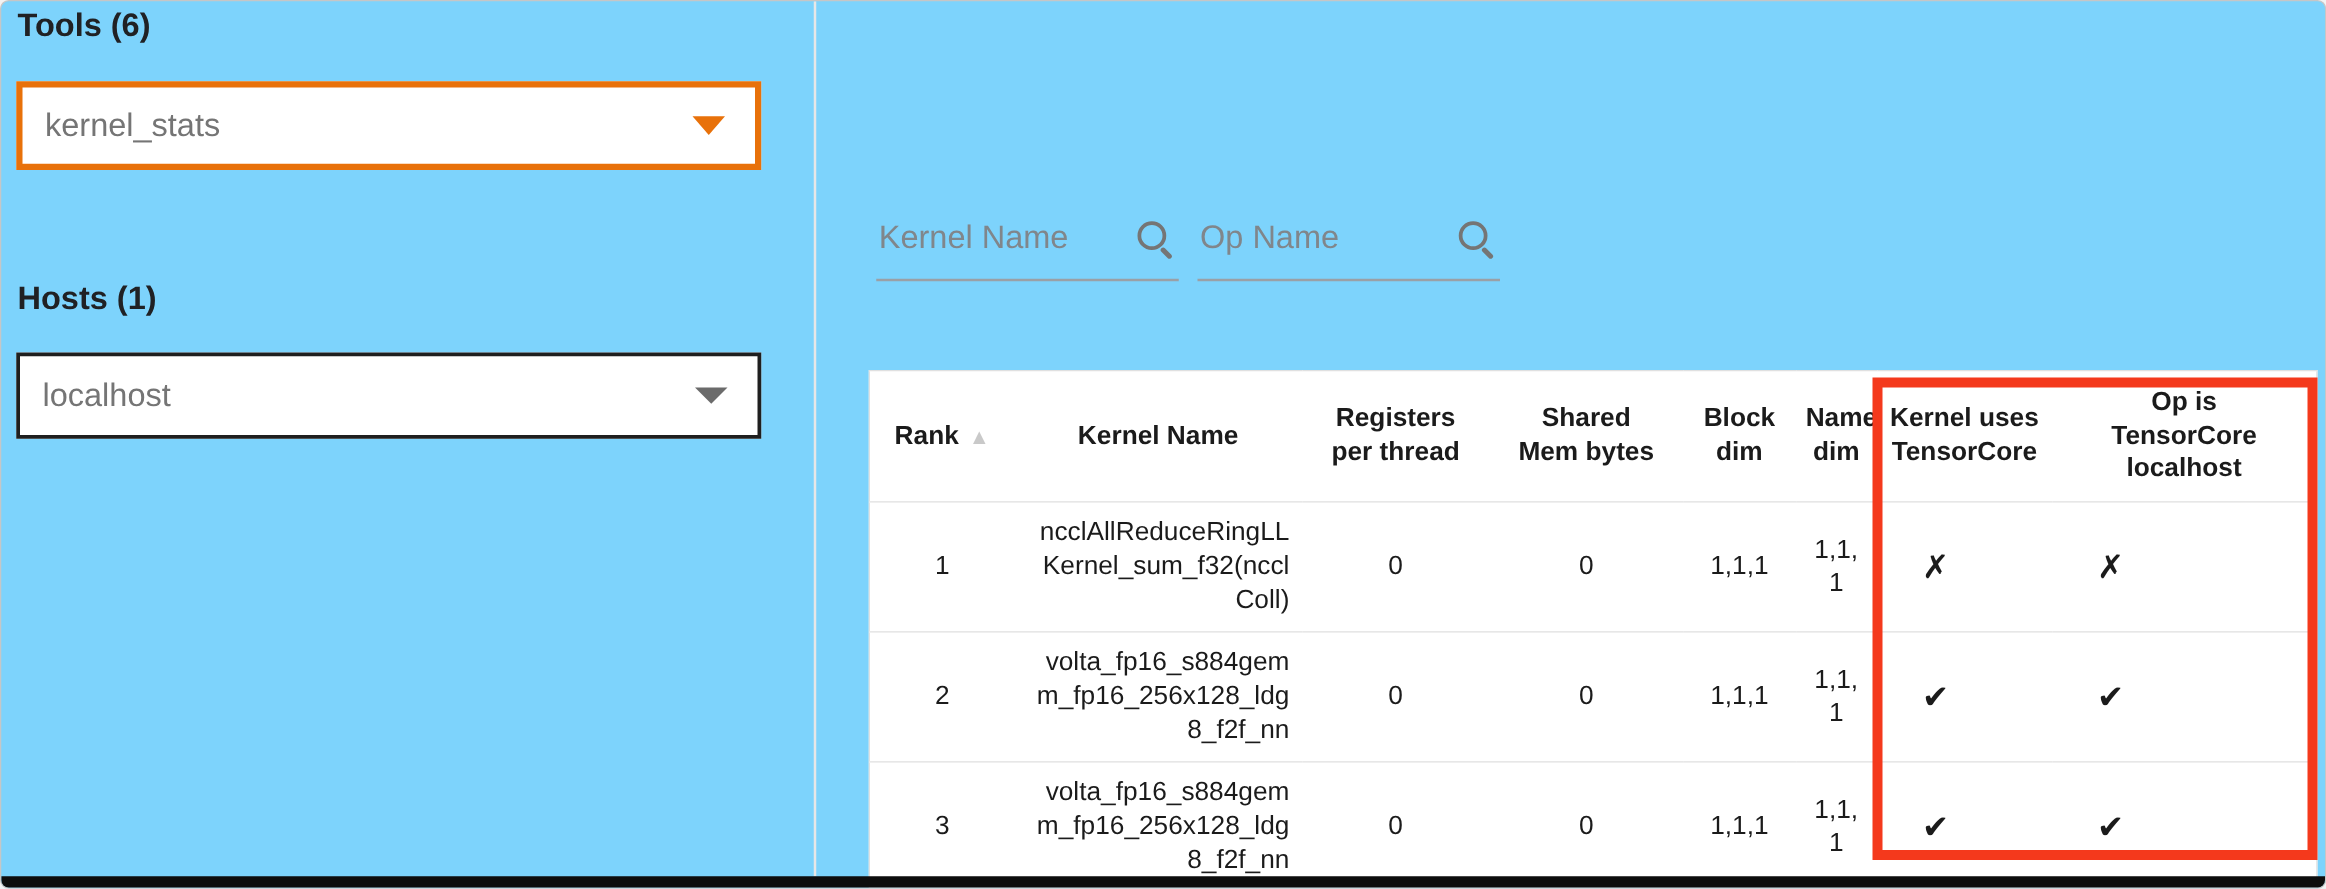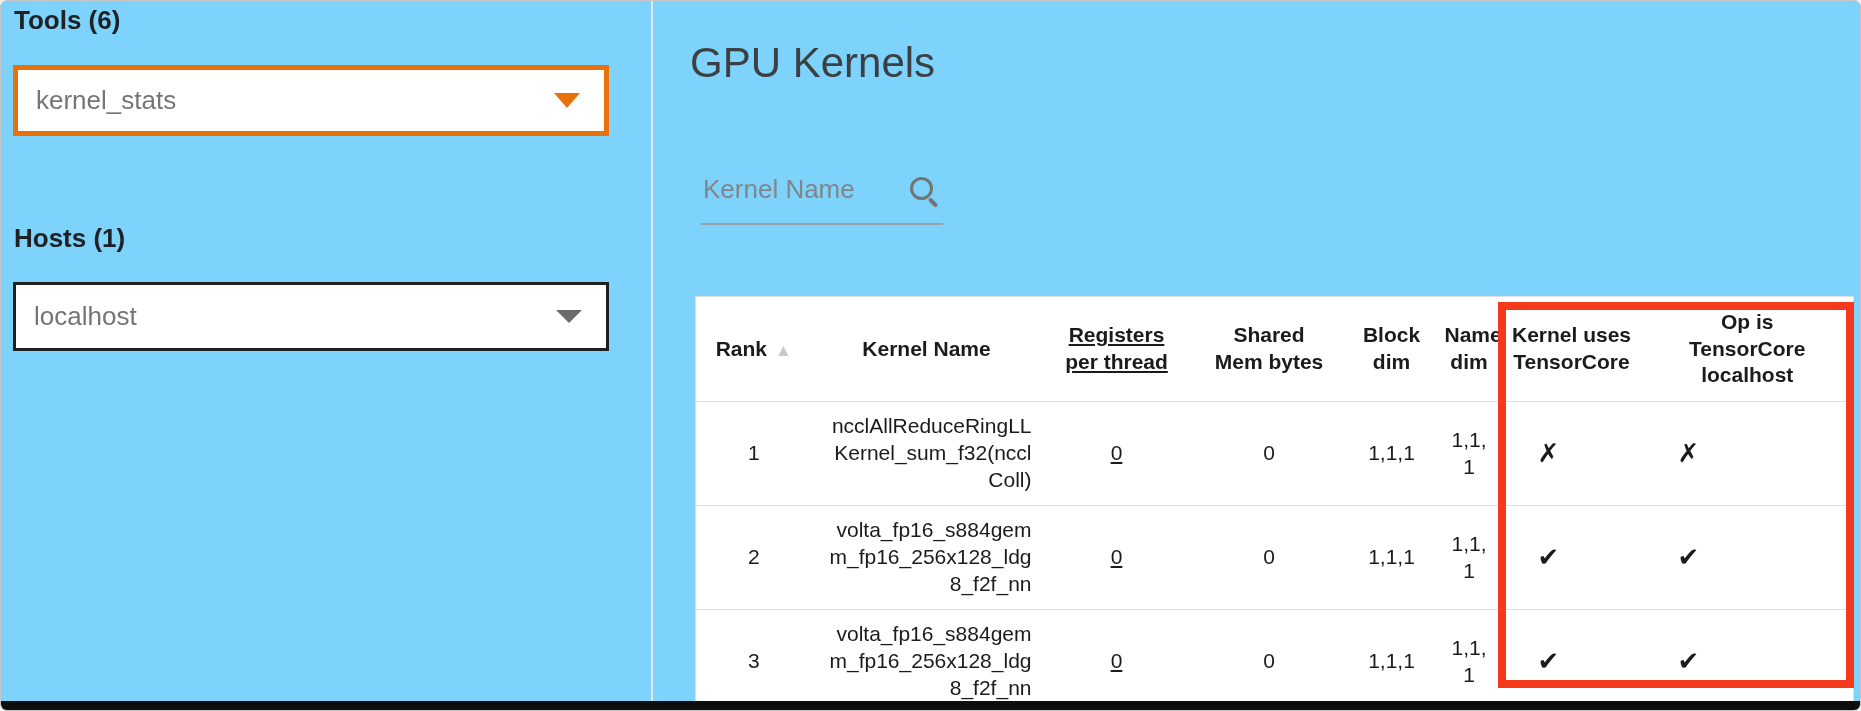--- a/index.html
+++ b/index.html
@@ -60,21 +60,21 @@
     position:absolute;left:694px;top:295px;width:1158px;
     border-collapse:collapse;table-layout:fixed;
     font-size:21px;color:#1b1b1b;background:#fff;
   }
   .ktable th,.ktable td{border-top:1px solid #e0e0e0;line-height:1.28;vertical-align:middle;text-align:center;padding:0 8px;}
   .ktable{border:1px solid #e0e0e0;}
   .ktable thead th{font-weight:700;height:105px;}
   .ktable tbody td{height:104px;}
   .col-0{width:116px;}
   .col-1{width:230px;}
-  .col-2{width:150px;text-decoration:underline;}
+  .col-2{width:150px;}
   .col-3{width:155px;}
   .col-4{width:90px;}
   .col-5{width:65px;}
   .col-6{width:140px;}
   .col-7{width:212px;}
   td.col-1{text-align:right;word-break:break-all;padding:0 10px;}
   td.col-5{word-break:break-all;padding:0 10px;}
   th.col-3{padding:16px 22px;}
   th.col-7{padding:0 46px;}
   td.col-6,td.col-7{text-align:left;padding-left:36px;font-size:26px;}
@@ -102,27 +102,30 @@
     <div class="side-heading" id="hosts-heading">Hosts (1)</div>
 
     <div class="dropdown" id="hosts-select">
       <span class="value">localhost</span>
       <span class="caret caret-gray"></span>
     </div>
   </div>
 
   <div class="pane-divider"></div>
 
-  <div class="page-title">GPU Kernels</div>
 
   <div class="search-field" id="kernel-name-field">
     <input type="text" placeholder="Kernel Name" style="">
     <span class="search-icon"></span>
   </div>
 
+  <div class="search-field" id="op-name-field">
+    <input type="text" placeholder="Op Name" style="">
+    <span class="search-icon"></span>
+  </div>
 
   <table class="ktable">
     <thead>
       <tr id="table-head-row">
           <th class="col-0"><span>Rank</span><span class="sort-icon">▲</span></th>
           <th class="col-1"><span>Kernel Name</span></th>
           <th class="col-2"><span>Registers per thread</span></th>
           <th class="col-3"><span>Shared Mem bytes</span></th>
           <th class="col-4"><span>Block dim</span></th>
           <th class="col-5"><span>Name dim</span></th>

